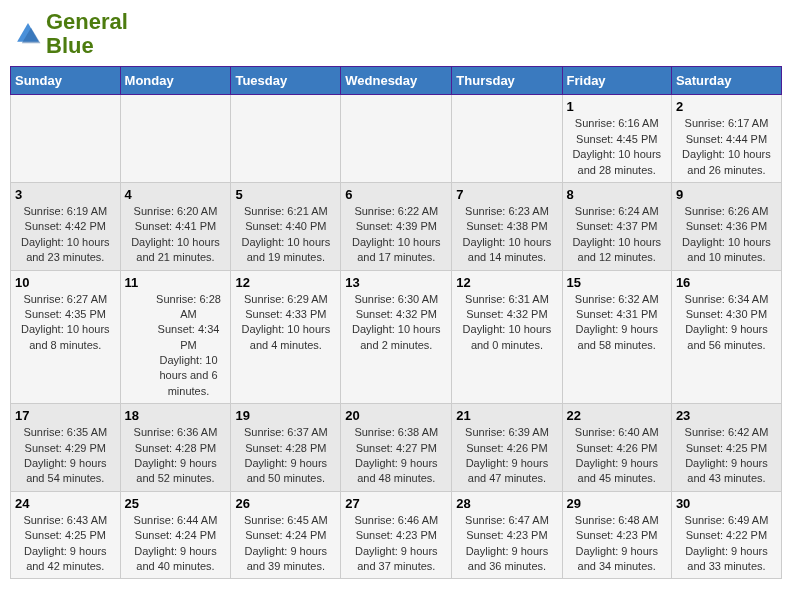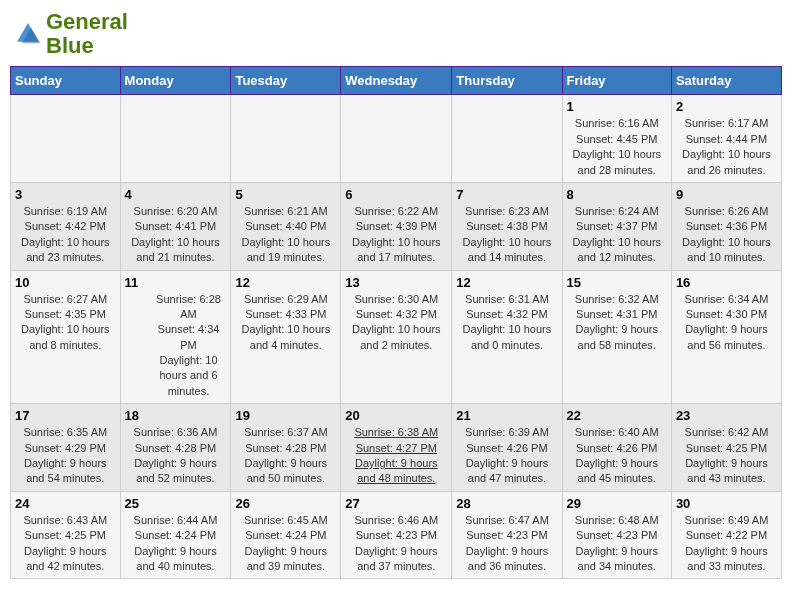--- a/index.html
+++ b/index.html
@@ -238,21 +238,21 @@
 Daylight: 9 hours and 52 minutes.</div>
         </td>
         <td>
           <div class="day-num">19</div>
           <div class="day-info" style="white-space: pre-line;">Sunrise: 6:37 AM
 Sunset: 4:28 PM
 Daylight: 9 hours and 50 minutes.</div>
         </td>
         <td>
           <div class="day-num">20</div>
-          <div class="day-info" style="white-space: pre-line; text-decoration: underline;">Sunrise: 6:38 AM
+          <div class="day-info" style="white-space: pre-line;">Sunrise: 6:38 AM
 Sunset: 4:27 PM
 Daylight: 9 hours and 48 minutes.</div>
         </td>
         <td>
           <div class="day-num">21</div>
           <div class="day-info" style="white-space: pre-line;">Sunrise: 6:39 AM
 Sunset: 4:26 PM
 Daylight: 9 hours and 47 minutes.</div>
         </td>
         <td>

